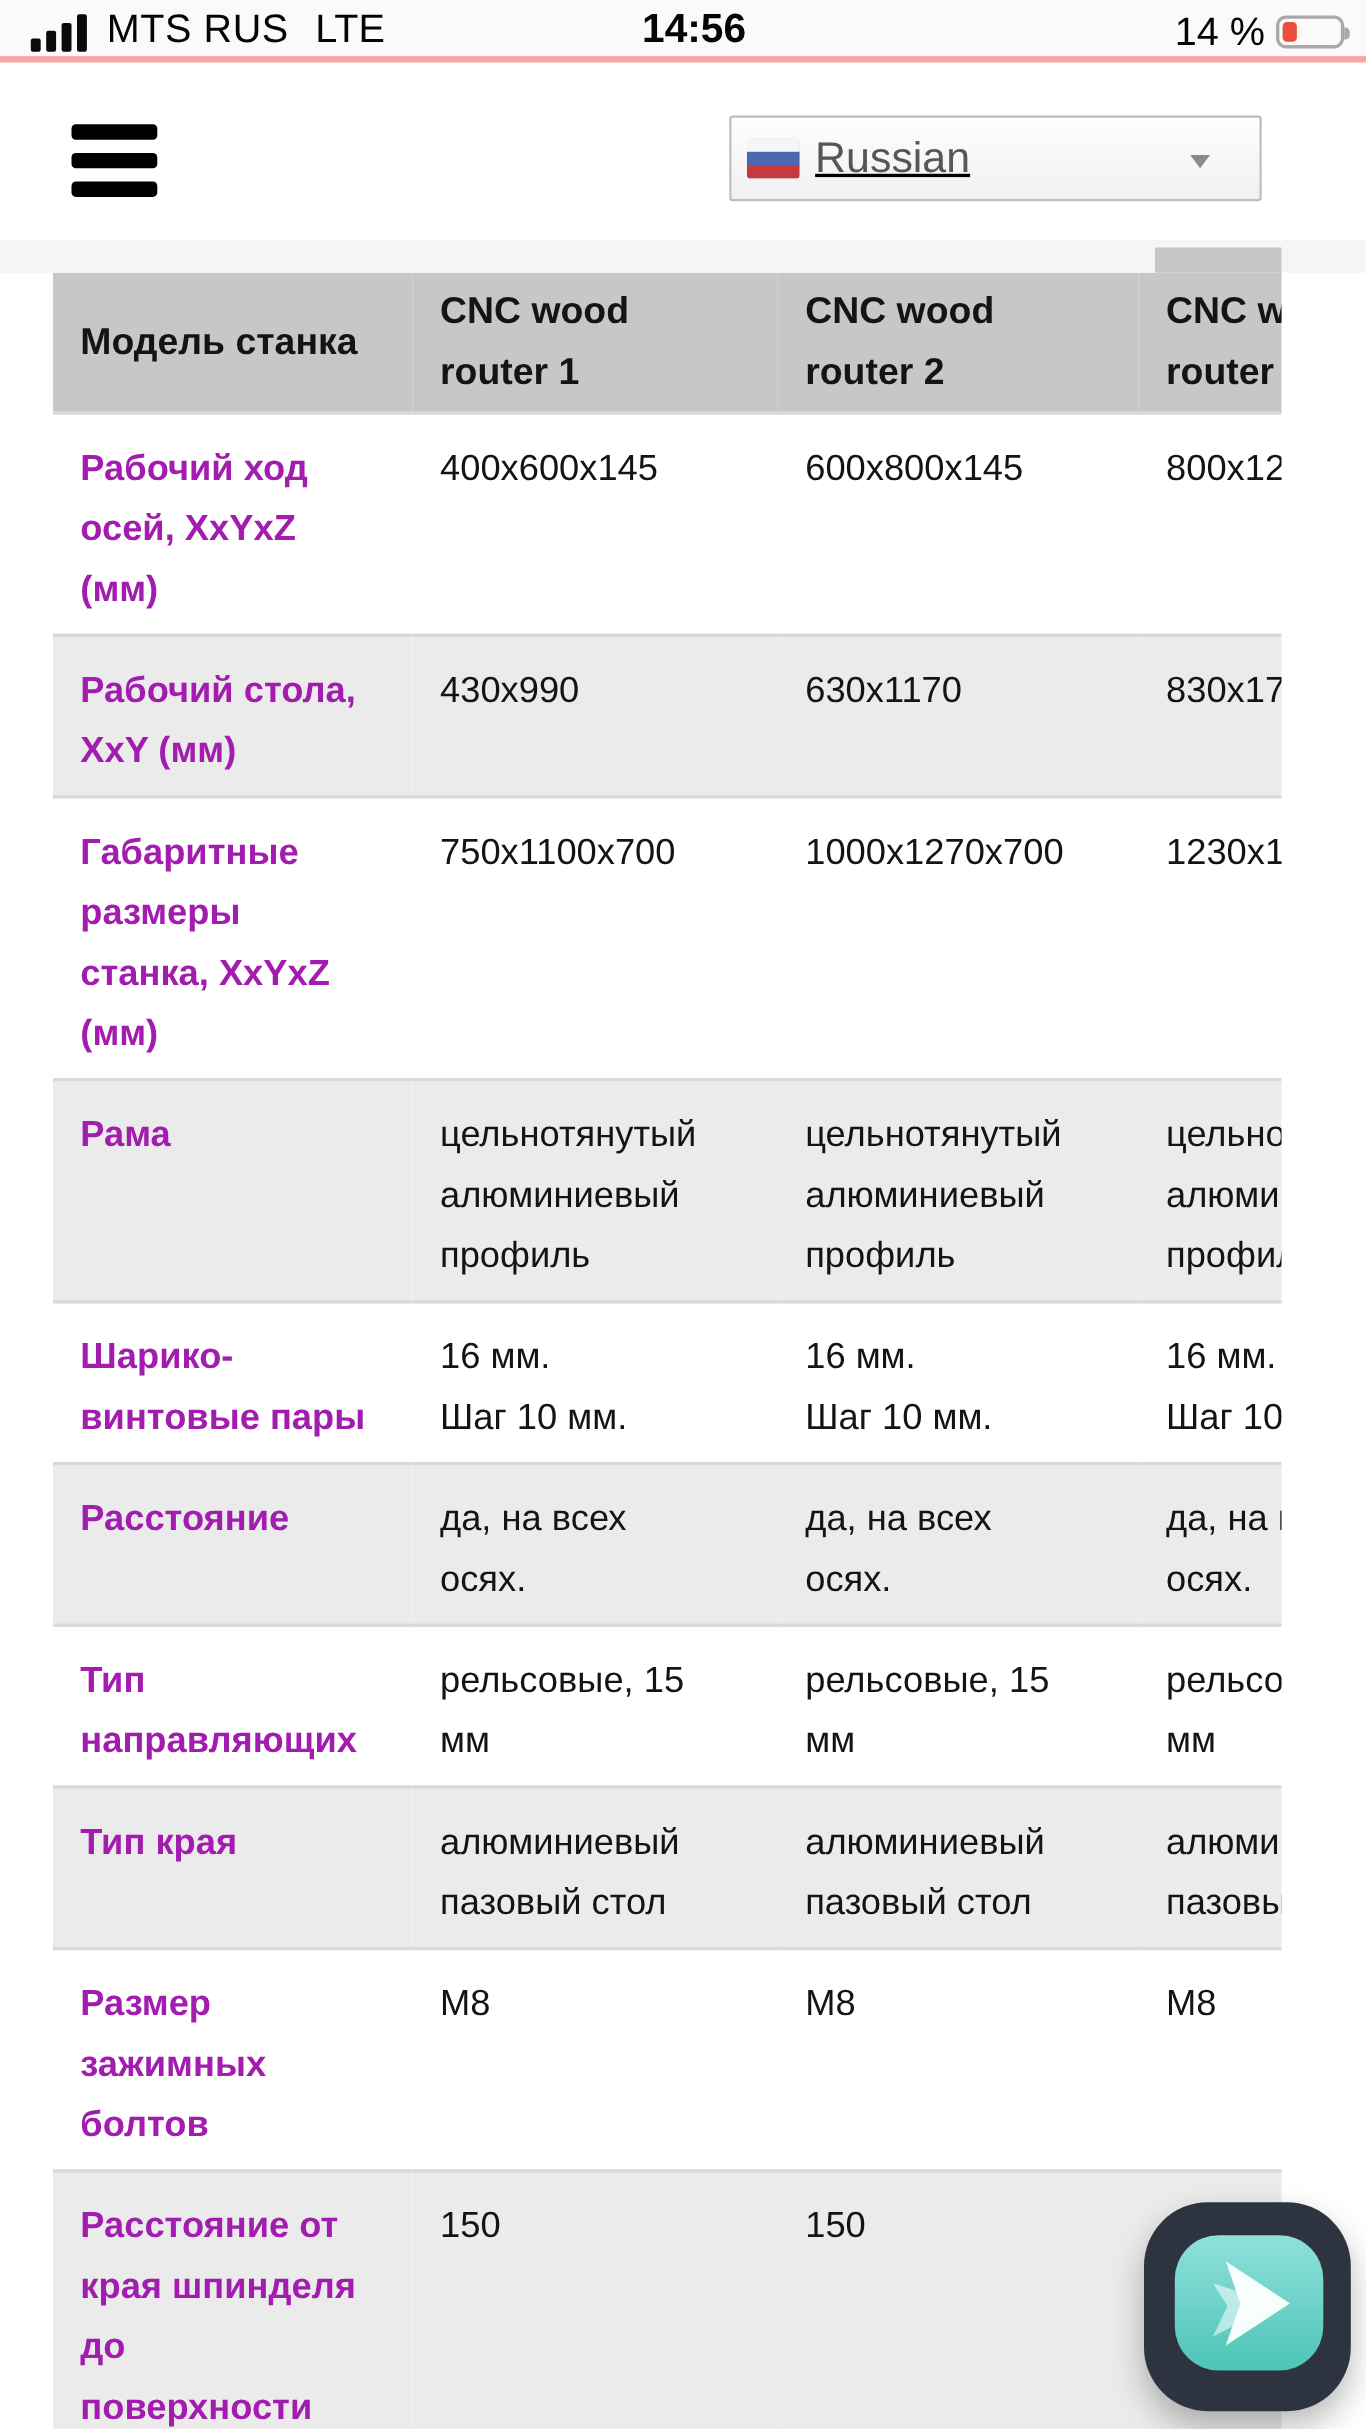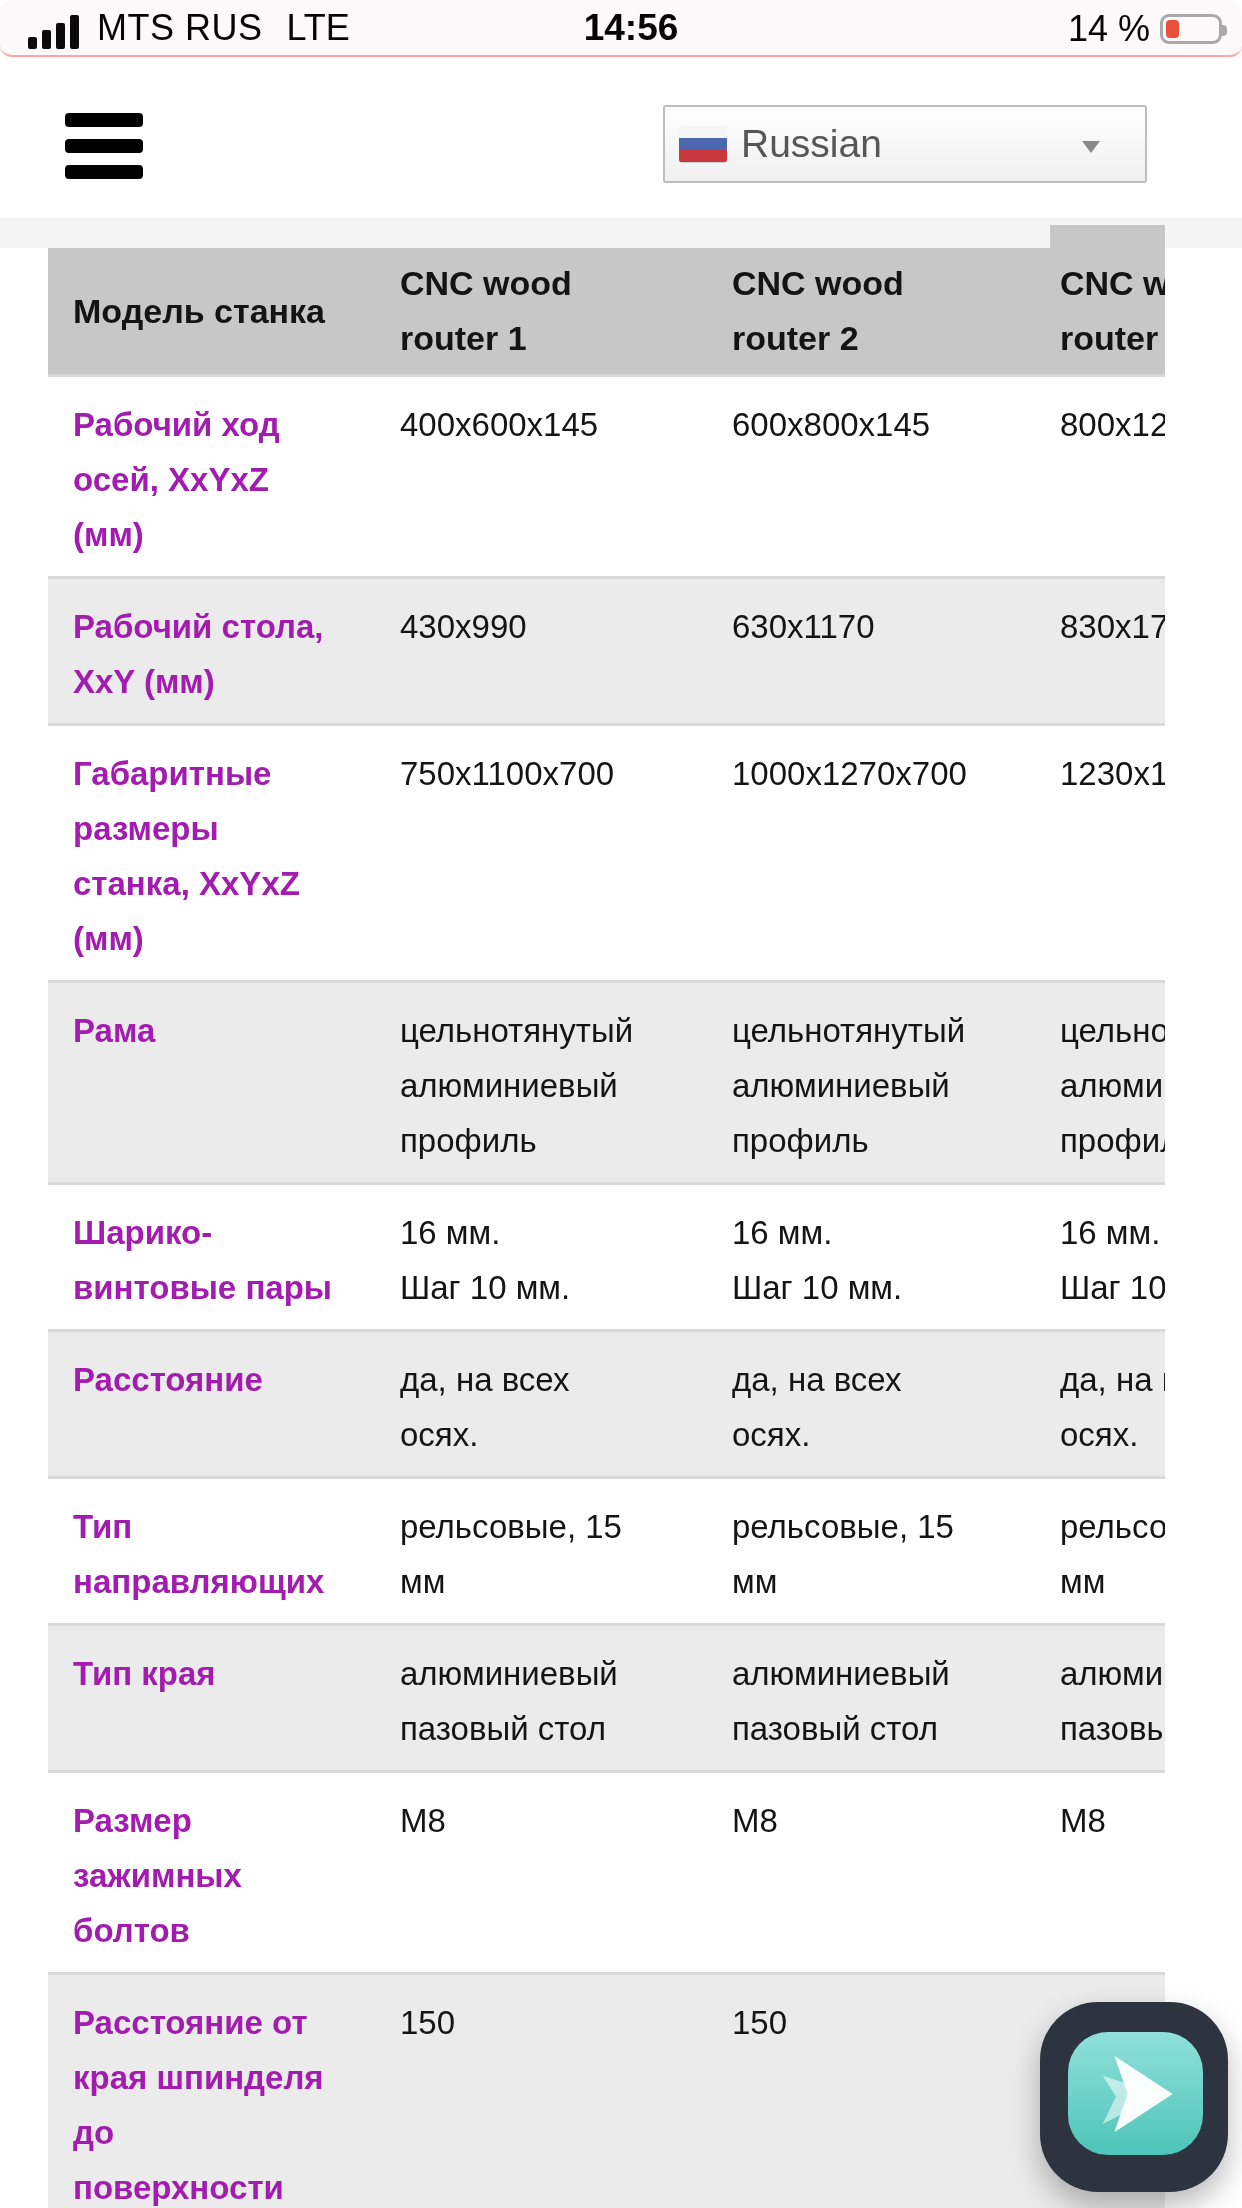--- a/index.html
+++ b/index.html
@@ -1,43 +1,43 @@
 <!DOCTYPE html>
 <html><head>
 <meta charset="utf-8">
 <style>
   * { margin:0; padding:0; box-sizing:border-box; }
   html,body { width:1242px; height:2208px; overflow:hidden; background:#fff;
     font-family:"Liberation Sans","DejaVu Sans",sans-serif; }
 
   
   .status-bar { position:absolute; left:0; top:0; width:1242px; height:57px;
-    background:#fbf9f9; border-bottom:2px solid #fca5a5;
-    display:flex; align-items:center; color:#050505; font-size:36px;border-radius:12px; }
+    background:#fbf9f9; border-bottom:6px solid #fca5a5;
+    display:flex; align-items:center; color:#050505; font-size:36px; }
   .sb-left { display:flex; align-items:flex-end; gap:10px; margin-left:28px; }
   .signal { display:flex; align-items:flex-end; gap:5px; height:34px; margin-right:8px; }
   .signal i { display:block; width:9px; background:#0a0a0a; border-radius:2px; }
   .signal i:nth-child(1){height:12px;} .signal i:nth-child(2){height:19px;}
   .signal i:nth-child(3){height:26px;} .signal i:nth-child(4){height:34px;}
   .sb-carrier { letter-spacing:0.5px; }
   .sb-lte { margin-left:14px; }
   .sb-time { position:absolute; left:0; right:0; text-align:center; font-weight:700; font-size:37px;padding-left:20px; }
   .sb-right { position:absolute; right:20px; top:0; height:57px; display:flex; align-items:center; gap:10px;margin-left:21px; }
   .battery { position:relative; width:62px; height:30px; border:3px solid #a9a9a9; border-radius:9px; }
   .battery .fill { position:absolute; left:3px; top:3px; width:13px; height:18px; background:#ea4e3d; border-radius:4px; }
   .battery .nub { position:absolute; right:-8px; top:8px; width:5px; height:11px; background:#a9a9a9; border-radius:0 4px 4px 0; }
 
   
   .app-header { position:absolute; left:0; top:57px; width:1242px; height:161px; background:#ffffff; }
   .hamburger { position:absolute; left:65px; top:56px; width:78px; height:65px; cursor:pointer; }
   .hamburger i { display:block; width:78px; height:14px; background:#000; border-radius:4px; margin-bottom:12px; }
   .lang-select { position:absolute; left:663px; top:48px; width:484px; height:78px;
     border:2px solid #bdbdbd; border-radius:3px;
     background:linear-gradient(#fefefe,#f0f0f0);
-    display:flex; align-items:center; cursor:pointer; }
+    display:flex; align-items:center; cursor:pointer;text-decoration:underline; }
   .flag { width:48px; height:37px; margin-left:14px; border-radius:4px; overflow:hidden;
     box-shadow:0 0 0 1px #cfcfcf inset; display:flex; flex-direction:column; }
   .flag .w { flex:1; background:#f6f6f6; } .flag .b { flex:1; background:#4a67b0; } .flag .r { flex:1; background:#c8393e; }
   .lang-label { margin-left:14px; font-size:39px; color:#565656; }
   .lang-caret { position:absolute; right:45px; top:34px; width:0; height:0;
     border-left:9px solid transparent; border-right:9px solid transparent; border-top:12px solid #8a8a8a; }
 
   
   .page-strip { position:absolute; left:0; top:218px; width:1242px; height:30px; background:#f5f5f6; }
   .strip-block { position:absolute; left:1050px; top:7px; width:115px; height:23px; background:#c7c7c7; }

